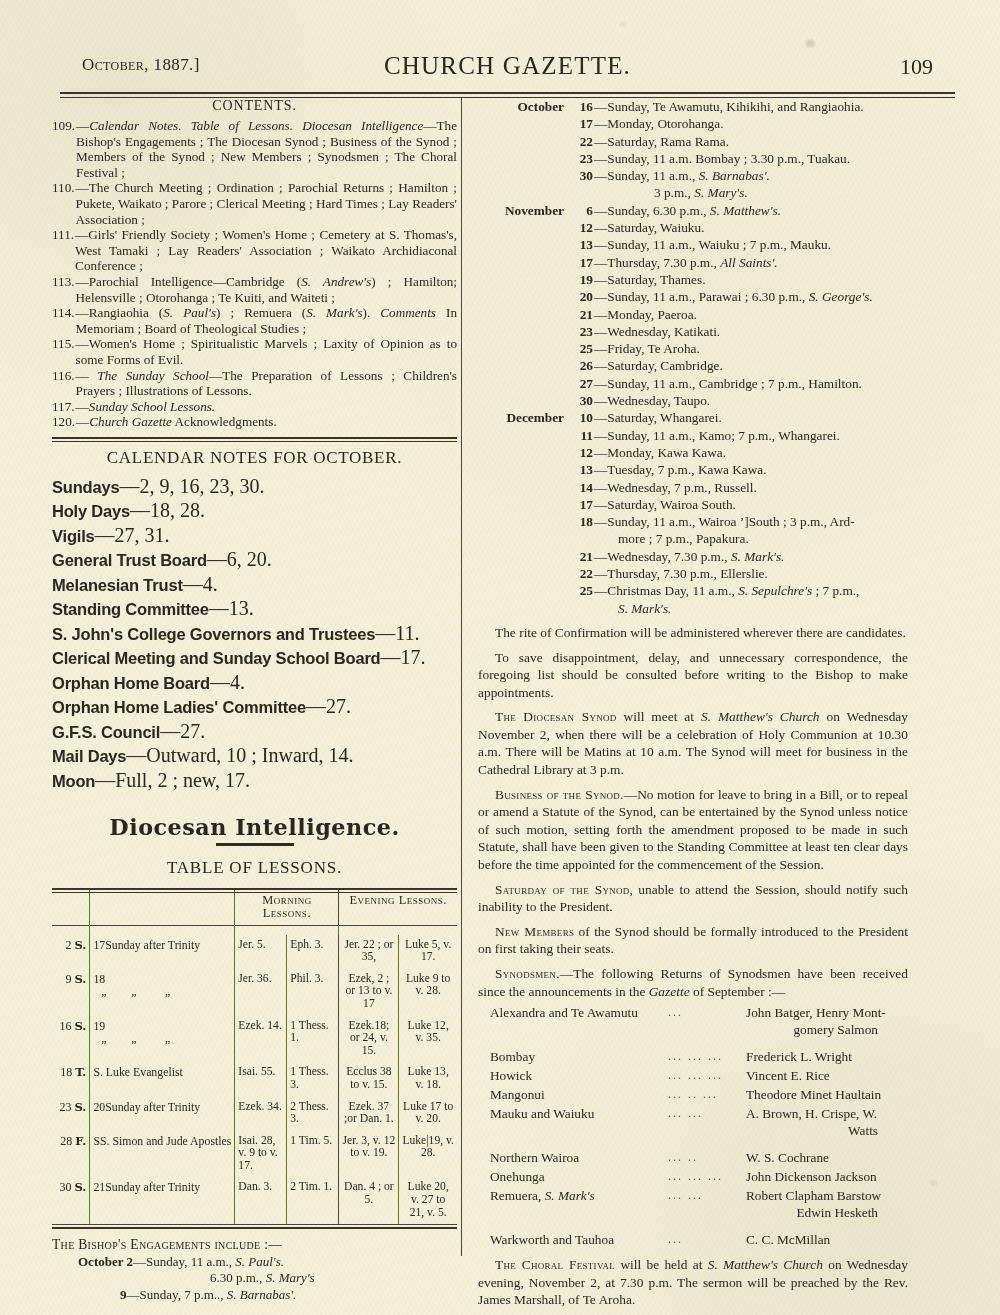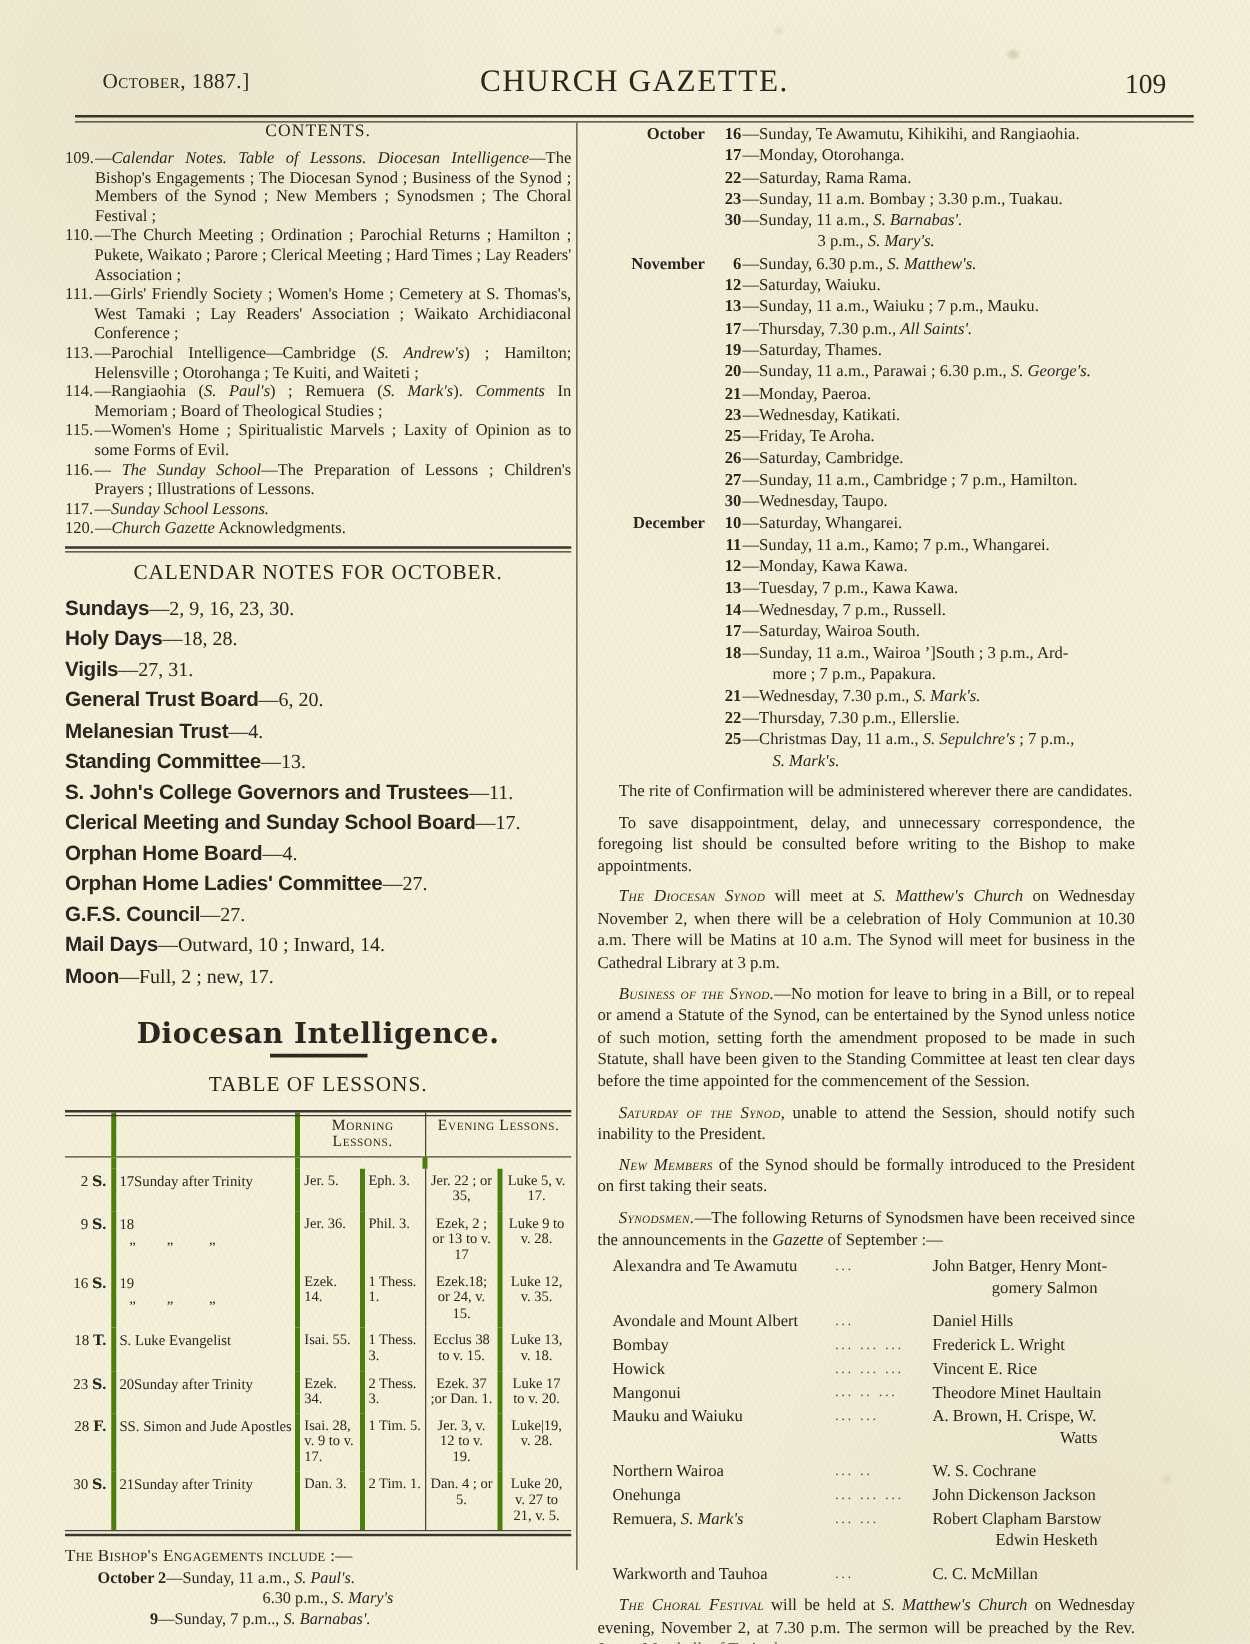--- a/index.html
+++ b/index.html
@@ -53,39 +53,39 @@
   .toc-txt { flex:1 1 auto; text-align:justify; text-justify:inter-word; padding-left:1px; }
   .toc-txt i { font-style:italic; }
 
   .rule-sec { margin:7px 0 0 0; height:0; border-top:2px solid #3a352b; position:relative; }
   .rule-sec:after { content:""; position:absolute; left:0; right:0; top:2px; border-top:1px solid #3a352b; }
 
   
   .cal-head { text-align:center; font-size:17px; letter-spacing:.7px; margin:9px 0 7px; }
   .cal-line { font-size:17.5px; line-height:23.5px; white-space:nowrap; }
   .cal-label { font-family:"Liberation Sans", sans-serif; font-weight:bold; font-size:16.5px; letter-spacing:-.2px; }
-  .cal-val { font-family:"Liberation Serif", serif; font-size:16px; }
+  .cal-val { font-family:"Liberation Serif", serif; font-size:20px; }
 
   
   .di-head {
     text-align:center; margin:20px 0 2px;
     font-family:"DejaVu Serif", serif; font-weight:bold;
     font-size:23px; letter-spacing:.5px;
     transform:scaleX(.97);
   }
   .di-rule { width:78px; height:3px; background:#2f2a22; margin:3px auto 12px; }
   .tol-head { text-align:center; font-size:17px; letter-spacing:.8px; margin-bottom:10px; }
 
   
   .tbl-wrap { position:relative; }
   .tbl-top { height:0; border-top:2px solid #3a352b; position:relative; }
   .tbl-top:after { content:""; position:absolute; left:0; right:0; top:2px; border-top:1px solid #3a352b; }
   table.lessons { border-collapse:collapse; width:100%; font-size:11.6px; line-height:12.6px; }
   table.lessons td, table.lessons th { vertical-align:top; padding:4px 3px 5px; }
-  .vl { border-left:4px solid #4d7c0f; }
+  .vl { border-left:1px solid #4d7c0f; }
   .hdr-row th { font-variant:small-caps; font-weight:normal; font-size:12.4px; letter-spacing:.5px;
                 text-align:center; padding:6px 2px 6px; }
   .hdr-sep td { border-top:1px solid #4a443a; padding:0; height:0; }
   .c-day  { width:34px; text-align:right; white-space:nowrap; padding-right:3px; font-size:12px; }
   .c-name { width:126px; font-size:11.8px; }
   .c-m1   { width:56px; }
   .c-m2   { width:54px; }
   .c-e1   { width:60px; }
   .c-e2   { width:58px; }
   .goth { font-family:"DejaVu Serif", serif; font-weight:bold; font-size:11.5px; }
@@ -107,21 +107,21 @@
   .eng { font-size:13.3px; line-height:17.3px; }
   .eng-row { display:flex; white-space:nowrap; }
   .eng-mon { flex:0 0 86px; text-align:right; font-weight:bold; padding-right:5px; }
   .eng-day { flex:0 0 24px; text-align:right; font-weight:bold; }
   .eng-txt { flex:1 1 auto; padding-left:1px; }
   .eng-cont { padding-left:176px; }
   .eng-cont2 { padding-left:140px; }
   .bold { font-weight:bold; }
 
   p.para { font-size:13.4px; line-height:17.6px; text-align:justify; text-indent:17px; margin:7px 0 0; }
-  .sc { font-variant:small-caps; letter-spacing:.3px;font-style:italic; }
+  .sc { font-variant:small-caps; letter-spacing:.3px; }
 
   
   table.syn { border-collapse:collapse; width:100%; font-size:13.3px; line-height:17px; margin-top:3px; }
   table.syn td { vertical-align:top; padding:1px 0 1px; }
   .syn-place { width:178px; padding-left:12px !important; white-space:nowrap; }
   .syn-dots { width:78px; color:#5a5347; font-size:12px; letter-spacing:2px; text-align:left; }
   .syn-name { padding-left:6px; }
   .syn-name2 { text-align:right; padding-right:30px; }
   .gap td { height:6px; padding:0; }
 </style>
@@ -453,25 +453,20 @@
       <tbody id="syn-body">
         <tr>
           <td class="syn-place">Alexandra and Te Awamutu</td>
           <td class="syn-dots">... </td>
           <td class="syn-name">John Batger,  Henry Mont-<div class="syn-name2">gomery Salmon</div></td>
         </tr>
         <tr class="gap">
           <td colspan="3"></td>
         </tr>
         <tr>
-          <td class="syn-place">Avondale and Mount Albert</td>
-          <td class="syn-dots">... </td>
-          <td class="syn-name">Daniel Hills</td>
-        </tr>
-        <tr>
           <td class="syn-place">Bombay</td>
           <td class="syn-dots">...        ... ...</td>
           <td class="syn-name">Frederick L. Wright</td>
         </tr>
         <tr>
           <td class="syn-place">Howick</td>
           <td class="syn-dots">...        ... ...</td>
           <td class="syn-name">Vincent E. Rice</td>
         </tr>
         <tr>

